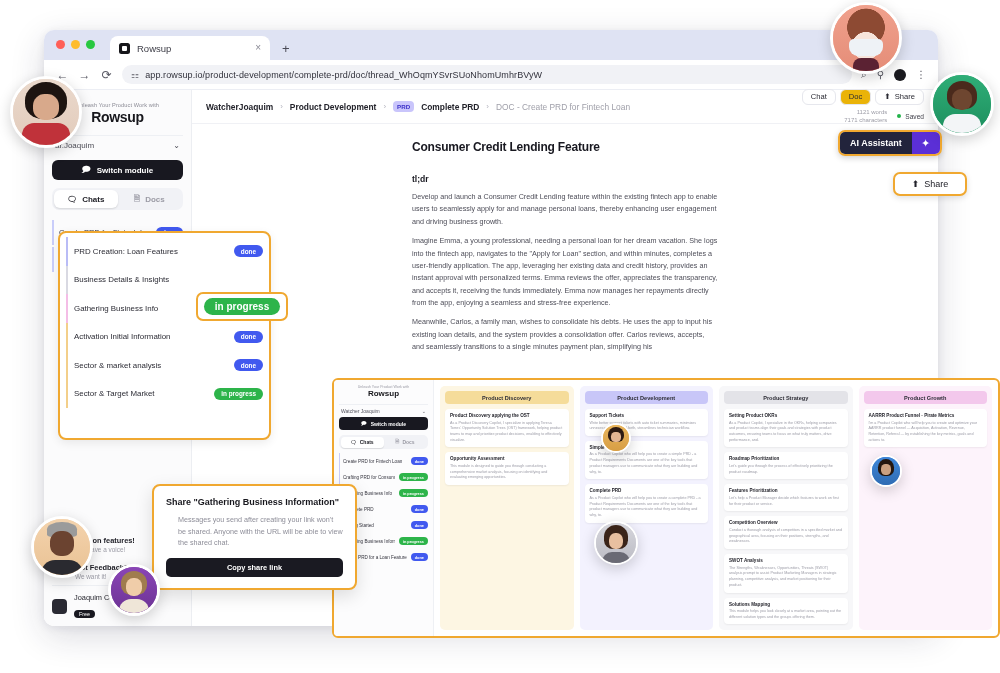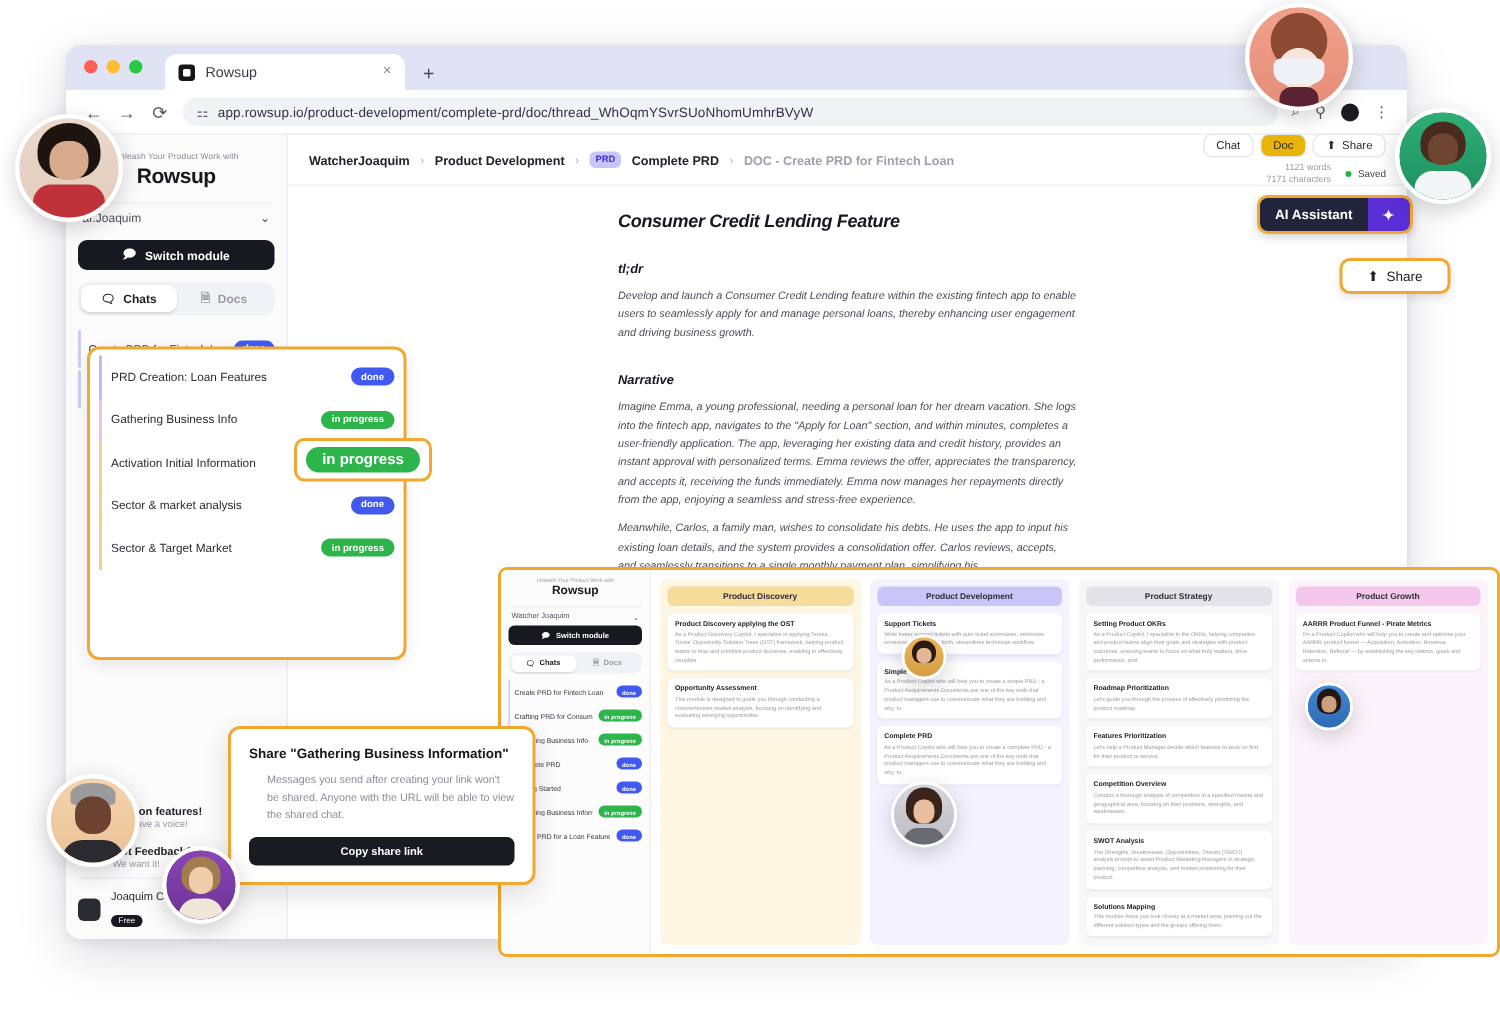--- a/index.html
+++ b/index.html
@@ -99,36 +99,36 @@
   .uname{font-size:7.4px;color:#26262e;}
   .ubadge{font-size:5.4px;background:#181820;color:#fff;border-radius:6px;padding:1px 5px;display:inline-block;margin-top:2px;}
 
   
   .main{ flex:1; display:flex; flex-direction:column; background:#fff; position:relative;}
   .topbar{
     height:34px; display:flex; align-items:center; padding: 0 14px; gap:7px;
     border-bottom:1px solid #f0f1f5;
   }
   .crumb{ font-size:8.4px; font-weight:700; color:#22222a; }
-  .crumb.dim{ font-weight:700; color:#a0a0aa; }
+  .crumb.dim{ font-weight:400; color:#a0a0aa; }
   .crumb-sep{ font-size:8px; color:#b5b5bf; }
   .prd-tag{ font-size:6.2px; font-weight:700; color:#3b30c9; background:#c9c5fb; border-radius:4px; padding:2px 4px;}
   .topbar-right{ margin-left:auto; display:flex; flex-direction:column; align-items:flex-end; gap:3px;}
   .tb-btns{ display:flex; gap:4px; align-items:center;}
   .tbtn{
     border:1px solid #e6e7ed; background:#fff; border-radius:6px; height:16px;
     display:flex;align-items:center;gap:4px;padding:0 8px;font-size:7.6px;color:#2a2a33;
   }
   .tbtn.sel{ background:#eab308; }
   .meta{ display:flex; align-items:center; gap:10px; }
   .meta .wc{ font-size:6px; color:#9d9da7; text-align:right; line-height:1.35;}
   .meta .saved{ font-size:6.6px; color:#3f3f49; display:flex;align-items:center;gap:4px;}
   .sdot{width:4px;height:4px;border-radius:50%;background:#23b34a;}
 
-  .doc{ padding: 16px 0 0 0; overflow:hidden;font-style:italic; }
+  .doc{ padding: 16px 0 0 0; overflow:hidden; }
   .doc-inner{ width: 306px; margin: 0 auto; }
   .doc h1{ font-size:12px; font-weight:700; color:#181820; letter-spacing:-.2px;}
   .doc h2{ font-size:8.6px; font-weight:700; color:#181820; margin-top:20px;}
   .doc p{ font-size:7.2px; line-height:1.72; color:#4d4d58; margin-top:7px; }
 
   
   .ai-assistant{
     position:absolute; left:838px; top:130px; display:flex; height:26px;
     border:2px solid #f0a830; border-radius:7px; overflow:hidden; z-index:20;
     box-shadow:0 2px 6px rgba(0,0,0,.18);
@@ -368,23 +368,22 @@
               </div>
             </div>
           </div>
         </div>
 
         <div class="doc">
           <div class="doc-inner">
             <h1>Consumer Credit Lending Feature</h1>
             <h2>tl;dr</h2>
             <p>Develop and launch a Consumer Credit Lending feature within the existing fintech app to enable users to seamlessly apply for and manage personal loans, thereby enhancing user engagement and driving business growth.</p>
-            <h2>Narrative</h2>
             <p>Imagine Emma, a young professional, needing a personal loan for her dream vacation. She logs into the fintech app, navigates to the "Apply for Loan" section, and within minutes, completes a user-friendly application. The app, leveraging her existing data and credit history, provides an instant approval with personalized terms. Emma reviews the offer, appreciates the transparency, and accepts it, receiving the funds immediately. Emma now manages her repayments directly from the app, enjoying a seamless and stress-free experience.</p>
-            <p>Meanwhile, Carlos, a family man, wishes to consolidate his debts. He uses the app to input his existing loan details, and the system provides a consolidation offer. Carlos reviews, accepts, and seamlessly transitions to a single monthly payment plan, simplifying his</p>
+            <p>Meanwhile, Carlos, a family man, wishes to consolidate his debts. He uses the app to input his existing loan details, and the system provides a consolidation offer. Carlos reviews, accepts, and seamlessly transitions to a single minutes payment plan, simplifying his</p>
           </div>
         </div>
 
       </div>
     </div>
   </div>
 
   <div class="ai-assistant">
     <div class="lbl">AI Assistant</div>
     <div class="spark">✦</div>
@@ -392,20 +391,24 @@
 
   <div class="share-float">
     <span>⬆</span>
     <span>Share</span>
   </div>
 
   <div class="hl-list">
     <div class="hl-row" style="border-left-color:#b9bcf6">
       <span class="t">PRD Creation: Loan Features</span>
       <span class="hl-pill done">done</span>
+    </div>
+    <div class="hl-row" style="border-left-color:#d9d9e2">
+      <span class="t">Business Details &amp; Insights</span>
+      <span class="hl-pill prog" style="visibility:hidden">in progress</span>
     </div>
     <div class="hl-row" style="border-left-color:#f4bde6">
       <span class="t">Gathering Business Info</span>
       <span class="hl-pill prog">in progress</span>
     </div>
     <div class="hl-row" style="border-left-color:#f3cf8a">
       <span class="t">Activation Initial Information</span>
       <span class="hl-pill done">done</span>
     </div>
     <div class="hl-row" style="border-left-color:#f3cf8a">

